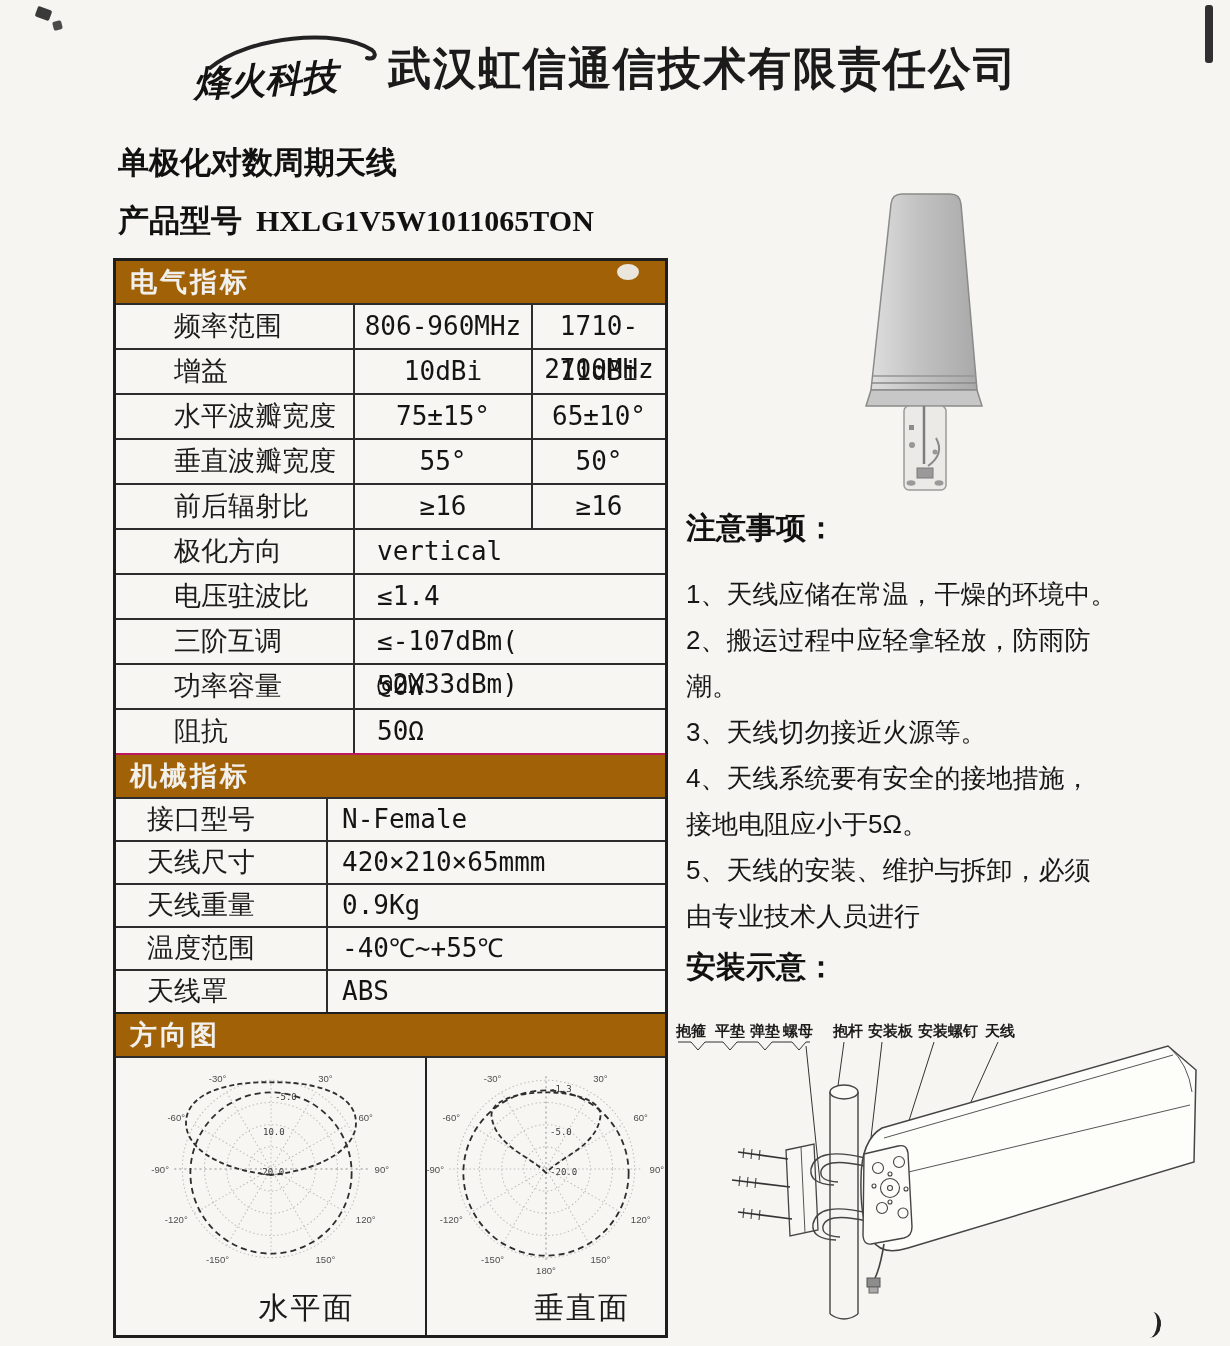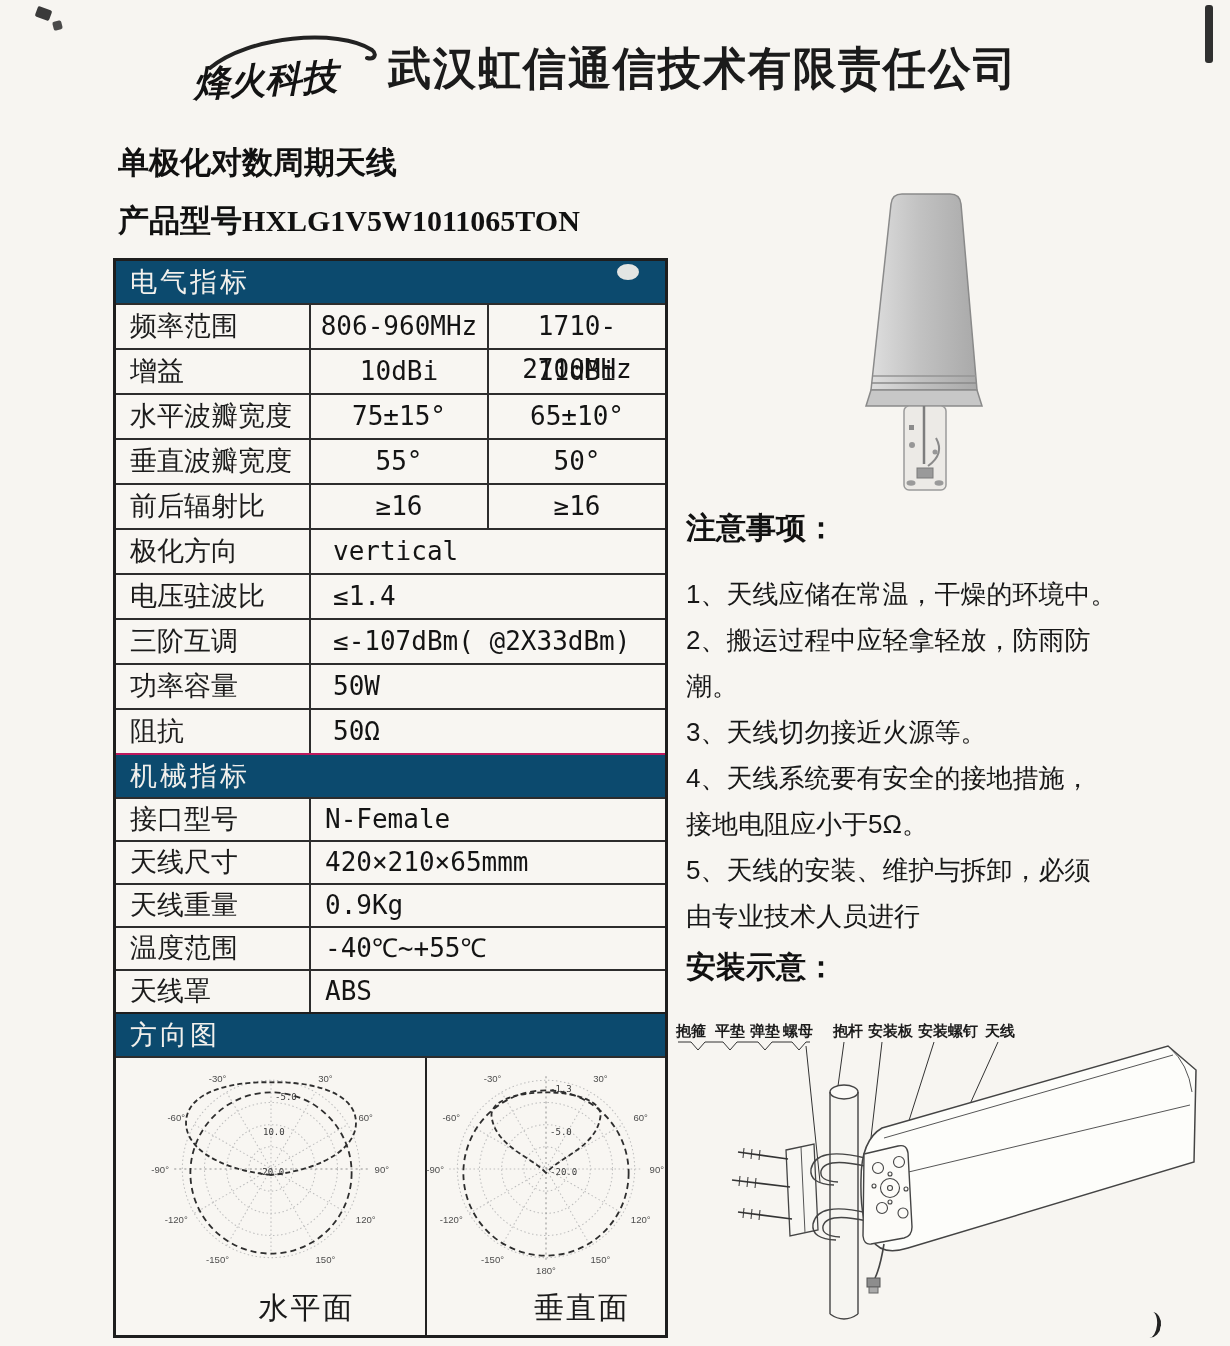--- a/index.html
+++ b/index.html
@@ -14,36 +14,36 @@
   .logo{position:absolute;left:188px;top:24px;width:205px;height:95px;}
   .company{
     position:absolute;left:388px;top:40px;width:580px;
     font-size:43px;font-weight:900;letter-spacing:2px;color:#1b1b1b;
     transform:scaleY(1.05);white-space:nowrap;
   }
 
   
   .product-title{position:absolute;left:118px;top:142px;font-size:31px;font-weight:bold;color:#111;}
   .model-row{position:absolute;left:118px;top:200px;font-size:31px;color:#111;white-space:nowrap;}
-  .model-row .lbl{font-weight:bold;}
+  .model-row .lbl{font-weight:bold;margin-right:14px;}
   .model-row .num{font-family:Liberation Serif, serif;font-weight:600;font-size:30px;text-align:right;}
 
   
   .spec-table{
     position:absolute;left:113px;top:258px;width:549px;
     border:3px solid #1e1e1e;background:#f8f6f2;
   }
   .sec-bar{
-    position:relative;height:42px;line-height:42px;background:#0c4a6e;
-    color:#f2f0ec;font-size:27px;font-weight:normal;letter-spacing:3px;padding-left:14px;
+    position:relative;height:42px;line-height:42px;background:#a16207;
+    color:#f2f0ec;font-size:27px;font-weight:bold;letter-spacing:3px;padding-left:14px;
   }
   .bar-blob{position:absolute;right:26px;top:3px;width:22px;height:16px;background:#efede9;border-radius:50%;opacity:.95;}
   .row{display:flex;border-top:2px solid #2d2d2d;font-size:27px;}
-  .erow{height:43px;line-height:43px;}
-  .mrow{height:41px;line-height:41px;}
+  .erow{height:43px;line-height:43px;padding-left:44px;}
+  .mrow{height:41px;line-height:41px;padding-left:17px;}
   .c-label{width:179px;padding-left:14px;border-right:2px solid #2d2d2d;color:#1c1c1c;}
   .c-v1{width:176px;text-align:center;border-right:2px solid #2d2d2d;}
   .c-v2{flex:1;text-align:center;border-radius:15px;}
   .c-merged{flex:1;padding-left:22px;}
   .c-mval{flex:1;padding-left:14px;}
   .val{font-family:"DejaVu Sans Mono","Liberation Mono",monospace;font-size:26px;color:#141414;}
 
   
   .plots{display:flex;height:277px;border-top:2px solid #2d2d2d;}
   .plot-cell{position:relative;width:273px;padding-left:36px;}

